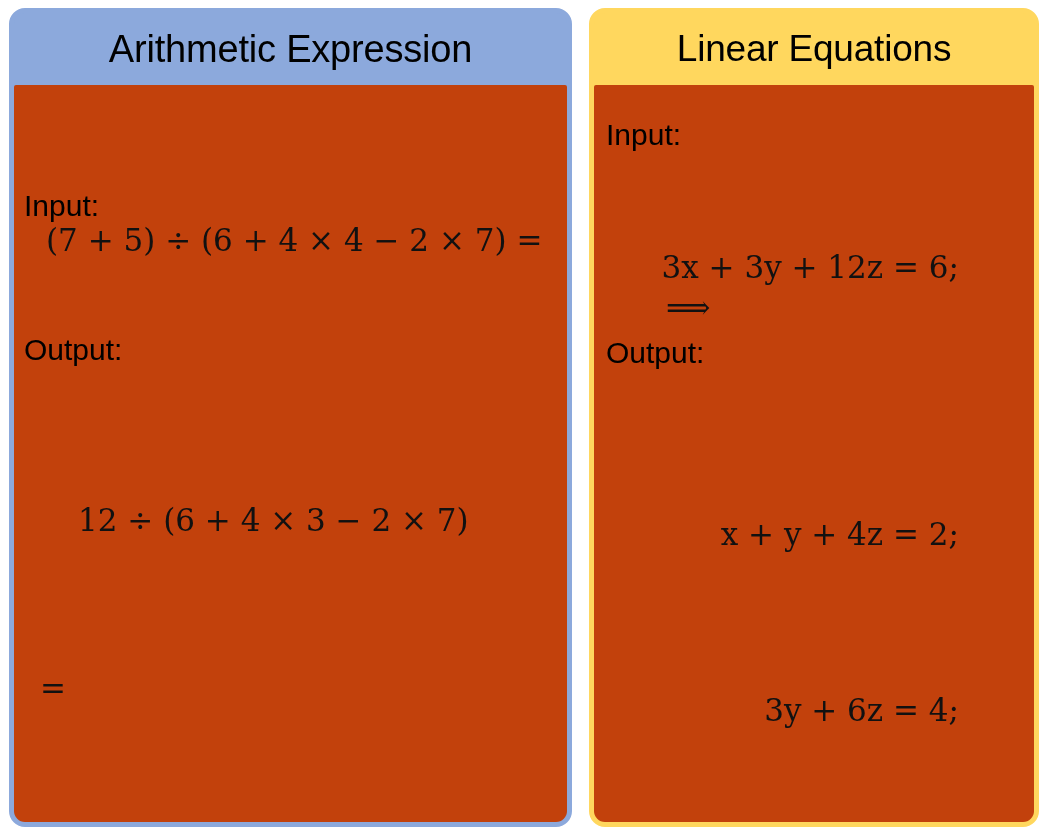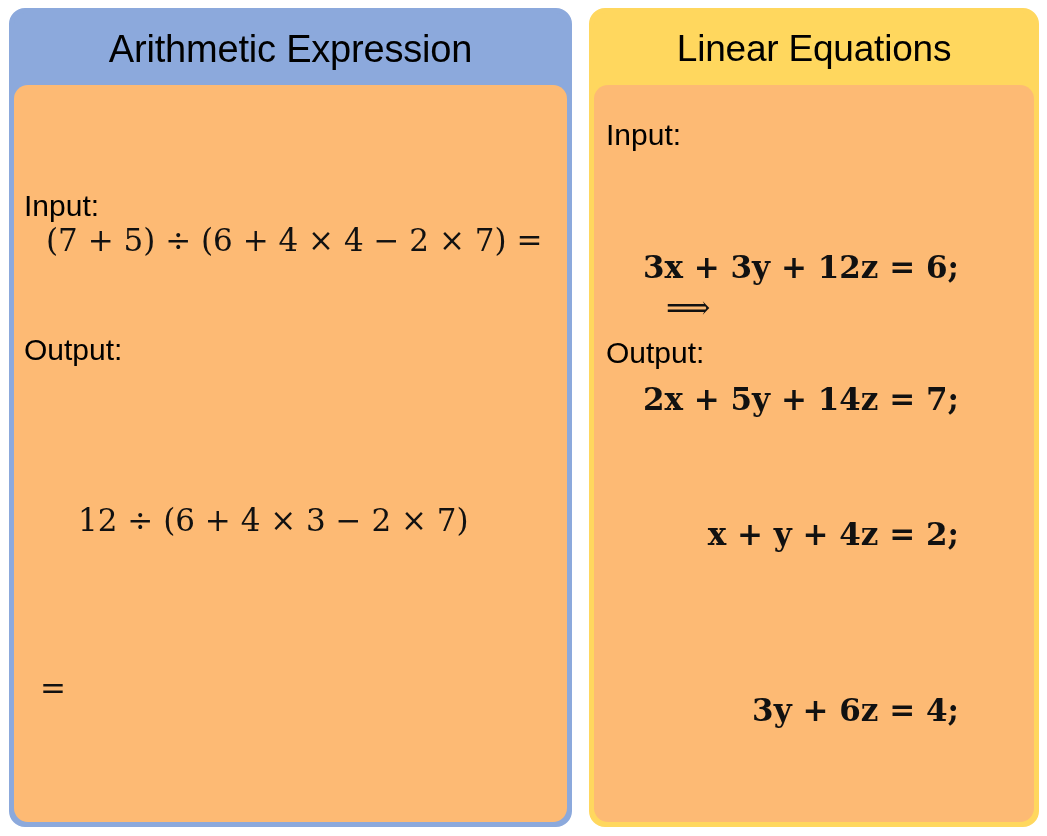--- a/index.html
+++ b/index.html
@@ -52,22 +52,22 @@
     align-items: center;
     justify-content: center;
     color: #000000;
     font-size: 38px;
     letter-spacing: -0.2px;
   }
   .panel.right .panel-header { font-size: 37px; }
 
   .panel-body {
     flex: 1 1 auto;
-    background: #fdba74;
-    border-radius: 14px;
+    background: #c2410c;
+    border-radius: 2px;
     position: relative;
     overflow: hidden;
   }
 
   
   .mathfont {
     font-family: "DejaVu Serif", "Liberation Serif", serif;
     color: #111111;
     white-space: pre;
   }
@@ -139,21 +139,20 @@
   .eqrow .arrowcell {
     flex: 0 0 auto;
     width: 96px;
     text-align: left;
     padding-left: 14px;
     box-sizing: border-box;
   }
   .eqrow .eqtext {
     flex: 0 0 auto;
     text-align: right;
-    font-weight: bold;
   }
 </style>
 </head>
 <body>
 
 <div class="stage">
 
   <div class="panel left">
     <div class="panel-header">
       <span>Arithmetic Expression</span>
@@ -197,23 +196,20 @@
     </div>
     <div class="panel-body">
       <div class="right-content">
 
         <div class="label right-input-label">Input:</div>
 
         <div class="mathfont right-eq-list right-input-eqs">
           <div class="eqrow">
             <span class="eqtext">3x + 3y + 12z = 6;</span>
           </div>
-          <div class="eqrow">
-            <span class="eqtext">2x + 5y + 14z = 7;</span>
-          </div>
         </div>
 
         <div class="mathfont right-input-arrow">⟹</div>
 
         <div class="label right-output-label">Output:</div>
 
         <div class="mathfont right-eq-list right-output-eqs">
 
           <div class="eqrow">
             <span class="arrowcell"></span>

